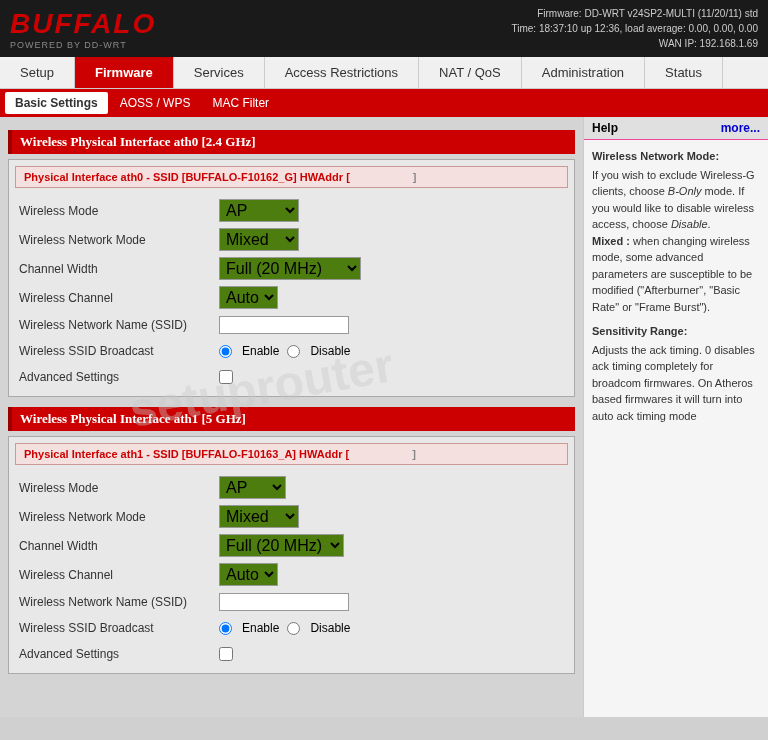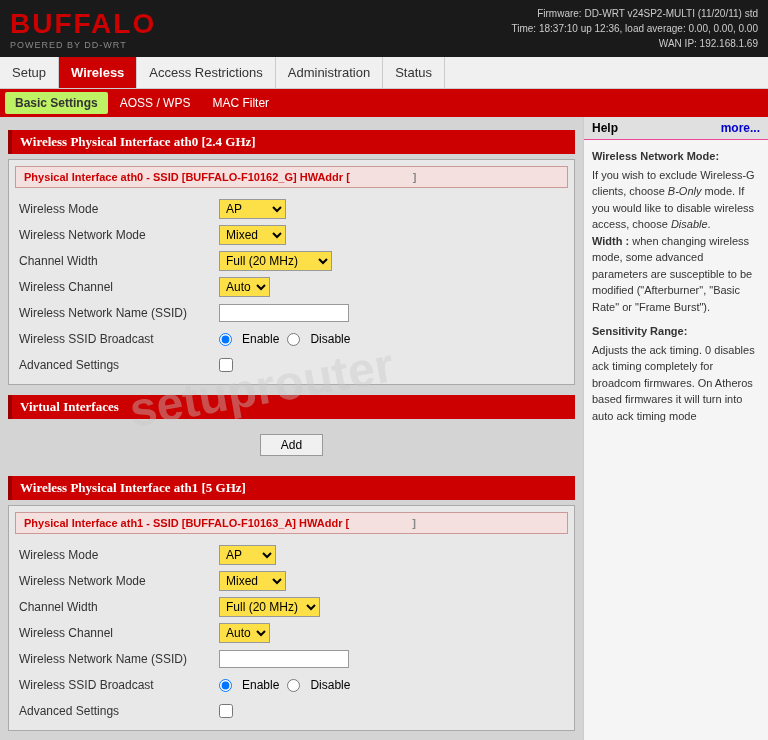--- a/index.html
+++ b/index.html
@@ -11,36 +11,37 @@
       display: flex;
       justify-content: space-between;
       align-items: center;
       padding: 6px 10px;
     }
     #logo-area { display: flex; flex-direction: column; }
     #logo-text {
       font-size: 28px;
       font-weight: 900;
       color: #cc0000;
+      font-style: italic;
       letter-spacing: 2px;
       font-family: 'Arial Black', Arial, sans-serif;
     }
     #logo-sub { color: #888; font-size: 9px; letter-spacing: 1px; }
     #firmware-info { text-align: right; color: #ccc; font-size: 10px; line-height: 1.5; }
 
     
     #navbar {
       background: #f0f0f0;
       border-bottom: 1px solid #ccc;
       display: flex;
       align-items: center;
       padding: 0;
     }
     .nav-item {
-      padding: 8px 12px;
+      padding: 8px 20px;
       cursor: pointer;
       border-right: 1px solid #ccc;
       font-size: 13px;
       color: #333;
       background: #f0f0f0;
     }
     .nav-item.active {
       background: #cc0000;
       color: white;
       font-weight: bold;
@@ -55,21 +56,21 @@
       gap: 2px;
     }
     .subnav-item {
       padding: 4px 10px;
       cursor: pointer;
       font-size: 12px;
       color: white;
       border-radius: 2px;
     }
     .subnav-item.active {
-      background: #bef264;
+      background: #ffffff;
       color: #333;
       font-weight: bold;
     }
 
     
     #main-layout {
       display: flex;
       background: #d4d4d4;
     }
 
@@ -121,24 +122,24 @@
       color: #333;
       font-size: 12px;
     }
     .form-control {
       display: flex;
       align-items: center;
       gap: 8px;
     }
 
     select {
-      font-size: 12px;
+      font-size: 16px;
       padding: 1px 2px;
       border: 1px solid #999;
-      background: #fde047;
+      background: #4d7c0f;
     }
     input[type="text"] {
       font-size: 12px;
       padding: 1px 3px;
       border: 1px solid #999;
       background: white;
       width: 130px;
     }
     input[type="radio"] { margin-right: 2px; }
 
@@ -214,22 +215,24 @@
   </div>
   <div id="firmware-info">
     <div>Firmware: DD-WRT v24SP2-MULTI (11/20/11) std</div>
     <div>Time: 18:37:10 up 12:36, load average: 0.00, 0.00, 0.00</div>
     <div>WAN IP: 192.168.1.69</div>
   </div>
 </div>
 
 <div id="navbar">
 <div class="nav-item">Setup</div>
-    <div class="nav-item active">Wireless</div>
+    <div class="nav-item active">Firmware</div>
+    <div class="nav-item">Services</div>
     <div class="nav-item">Access Restrictions</div>
+    <div class="nav-item">NAT / QoS</div>
     <div class="nav-item">Administration</div>
     <div class="nav-item">Status</div>
   </div>
 
 <div id="subnav">
 <div class="subnav-item active">Basic Settings</div>
     <div class="subnav-item">AOSS / WPS</div>
     <div class="subnav-item">MAC Filter</div>
   </div>
 
@@ -312,26 +315,20 @@
           <div class="form-row">
             <span class="form-label">Advanced Settings</span>
             <div class="form-control">
               <input type="checkbox" class="checkbox-input" style="">
             </div>
           </div>
           <div style="height:6px;"></div>
         </div>
       </div>
 
-      <div class="virtual-section">
-        <div class="section-header">Virtual Interfaces</div>
-        <div class="add-button-row">
-          <button class="add-btn">Add</button>
-        </div>
-      </div>
 
       <div class="section-divider">
         <div class="section-header">Wireless Physical Interface ath1 [5 GHz]</div>
         <div class="interface-box">
           <div class="interface-box-header">
             <span>Physical Interface ath1 - SSID [BUFFALO-F10163_A] HWAddr [</span>
             <span style="color:#888; margin-left:60px;">]</span>
           </div>
 
           <div class="form-row">
@@ -407,18 +404,18 @@
     </div>
   </div>
 
   <div id="help-panel">
     <div id="help-header">
       <span>Help</span>
       <span id="help-more">more...</span>
     </div>
     <div id="help-content">
       <h4>Wireless Network Mode:</h4>
-      <p>If you wish to exclude Wireless-G clients, choose <em>B-Only</em> mode. If you would like to disable wireless access, choose <em>Disable</em>.<br><strong>Width :</strong> when changing wireless mode, some advanced parameters are susceptible to be modified ("Afterburner", "Basic Rate" or "Frame Burst").</p>
+      <p>If you wish to exclude Wireless-G clients, choose <em>B-Only</em> mode. If you would like to disable wireless access, choose <em>Disable</em>.<br><strong>Mixed :</strong> when changing wireless mode, some advanced parameters are susceptible to be modified ("Afterburner", "Basic Rate" or "Frame Burst").</p>
       <h4>Sensitivity Range:</h4>
       <p>Adjusts the ack timing. 0 disables ack timing completely for broadcom firmwares. On Atheros based firmwares it will turn into auto ack timing mode</p>
     </div>
   </div>
 </div>
 
 </body></html>

